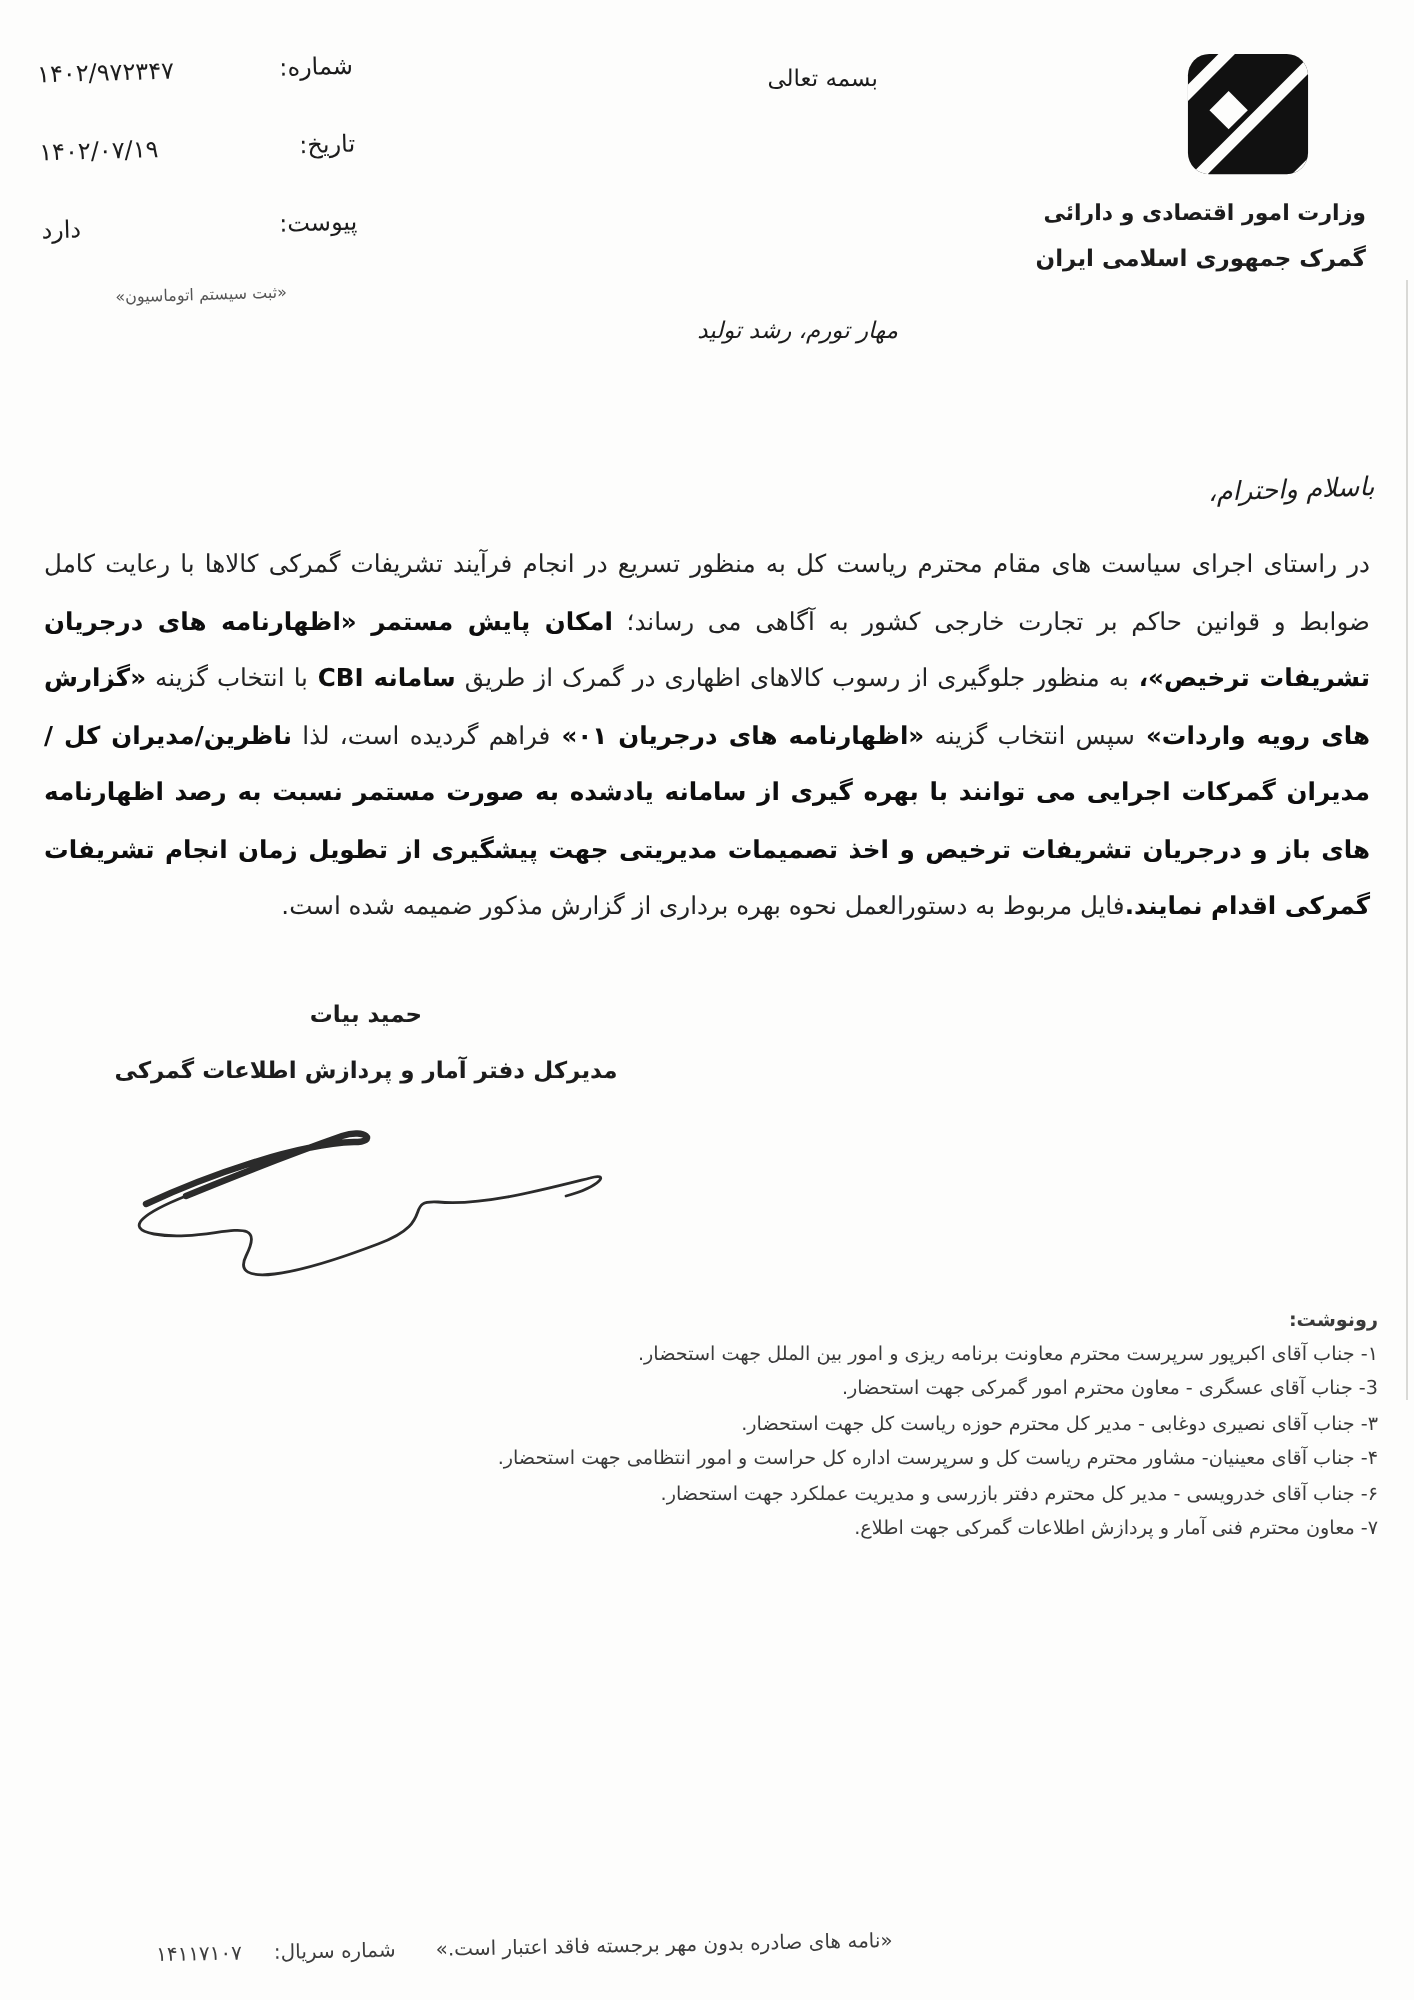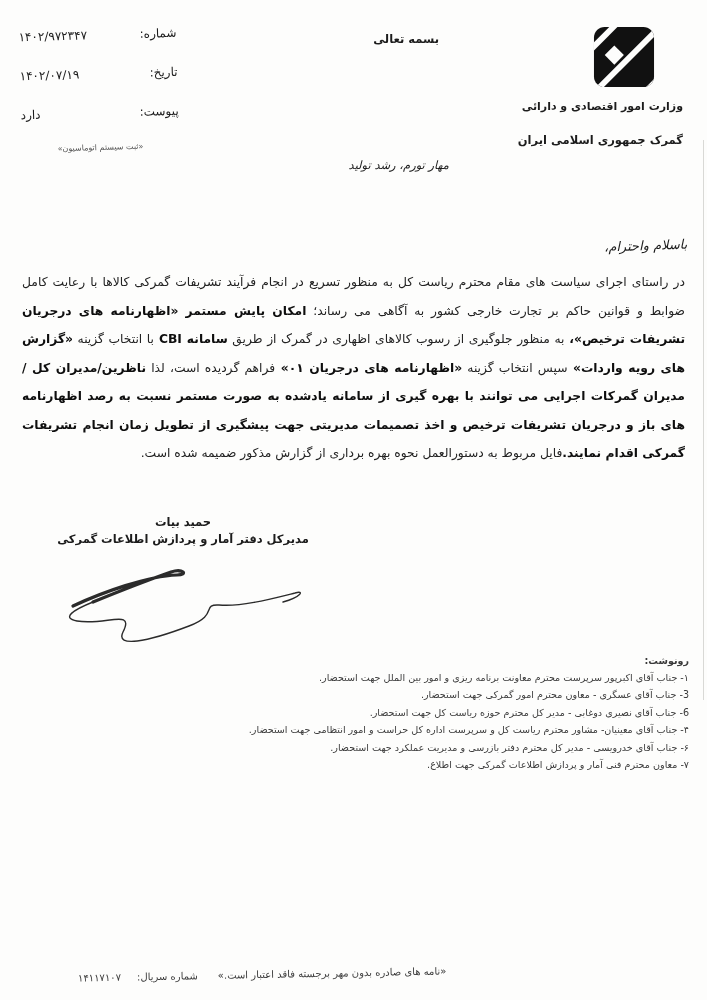--- a/index.html
+++ b/index.html
@@ -30,28 +30,28 @@
     display: flex; justify-content: space-between;
     margin-bottom: 21px; line-height: 18px;
   }
   .meta-note {
     font-size: 8px; color: #555; text-align: left;
     padding-left: 36px; margin-top: 2px;
   }
   
   .bismillah {
     position: absolute; top: 32px; right: 268px;
-    font-size: 11.5px; font-weight: bold;
+    font-size: 11.5px; font-weight: normal;
   }
   .org-block {
     position: absolute; top: 26px; right: 24px; width: 175px;
   }
   .logo { display: inline-block; margin-right: 28px; }
   .org-ministry { font-size: 11px; font-weight: bold; margin-top: 6px; white-space: nowrap; }
-  .org-name { font-size: 11.5px; font-weight: bold; margin-top: 20px; white-space: nowrap; }
+  .org-name { font-size: 11.5px; font-weight: bold; margin-top: 9px; white-space: nowrap; }
   .slogan {
     position: absolute; top: 158px; right: 258px;
     font-size: 11.5px;
     font-style: italic;
   }
   
   .letter-heading {
     position: absolute; top: 196px; right: 142px;
     font-size: 13.5px; font-weight: bold;
   }
@@ -66,22 +66,22 @@
     font-size: 12.3px; line-height: 28.5px;
     text-align: justify; text-align-last: right;
     color: #222;
   }
   .letter-body b { color: #0e0e0e; }
   
   .signature {
     position: absolute; left: 38px; top: 500px; width: 290px;
     text-align: center;
   }
-  .sig-name { font-size: 11.5px; font-weight: bold; margin-top: 15px; }
-  .sig-title { font-size: 11.5px; font-weight: bold; margin-top: 3px; }
+  .sig-name { font-size: 11.5px; font-weight: bold; }
+  .sig-title { font-size: 11.5px; font-weight: bold; margin-top: 14px; }
   .sig-scribble { margin-top: 4px; }
   
   .cc {
     position: absolute; right: 18px; top: 652px; left: 120px;
     font-size: 9.6px; color: #3a3a3a; text-align: right;
   }
   .cc-label { line-height: 17px; font-weight: bold; }
   .cc-item { line-height: 17.4px; }
   
   .footer {
@@ -157,21 +157,21 @@
         </g>
       </svg>
     </div>
   </div>
 
   <div class="cc">
     <div class="cc-label">رونوشت:</div>
     <div id="cc-list">
         <div class="cc-item">۱- جناب آقای اکبرپور سرپرست محترم معاونت برنامه ریزی و امور بین الملل جهت استحضار.</div>
         <div class="cc-item">3- جناب آقای عسگری - معاون محترم امور گمرکی جهت استحضار.</div>
-        <div class="cc-item">6- جناب آقای نصیری دوغابی - مدیر کل محترم حوزه ریاست کل جهت استحضار.</div>
+        <div class="cc-item">۳- جناب آقای نصیری دوغابی - مدیر کل محترم حوزه ریاست کل جهت استحضار.</div>
         <div class="cc-item">۴- جناب آقای معینیان- مشاور محترم ریاست کل و سرپرست اداره کل حراست و امور انتظامی جهت استحضار.</div>
         <div class="cc-item">۶- جناب آقای خدرویسی - مدیر کل محترم دفتر بازرسی و مدیریت عملکرد جهت استحضار.</div>
         <div class="cc-item">۷- معاون محترم فنی آمار و پردازش اطلاعات گمرکی جهت اطلاع.</div>
       </div>
   </div>
 
   <div class="footer">
     <span>«نامه های صادره بدون مهر برجسته فاقد اعتبار است.»</span>
     <span class="serial-pair">
       <span>شماره سریال:</span>

